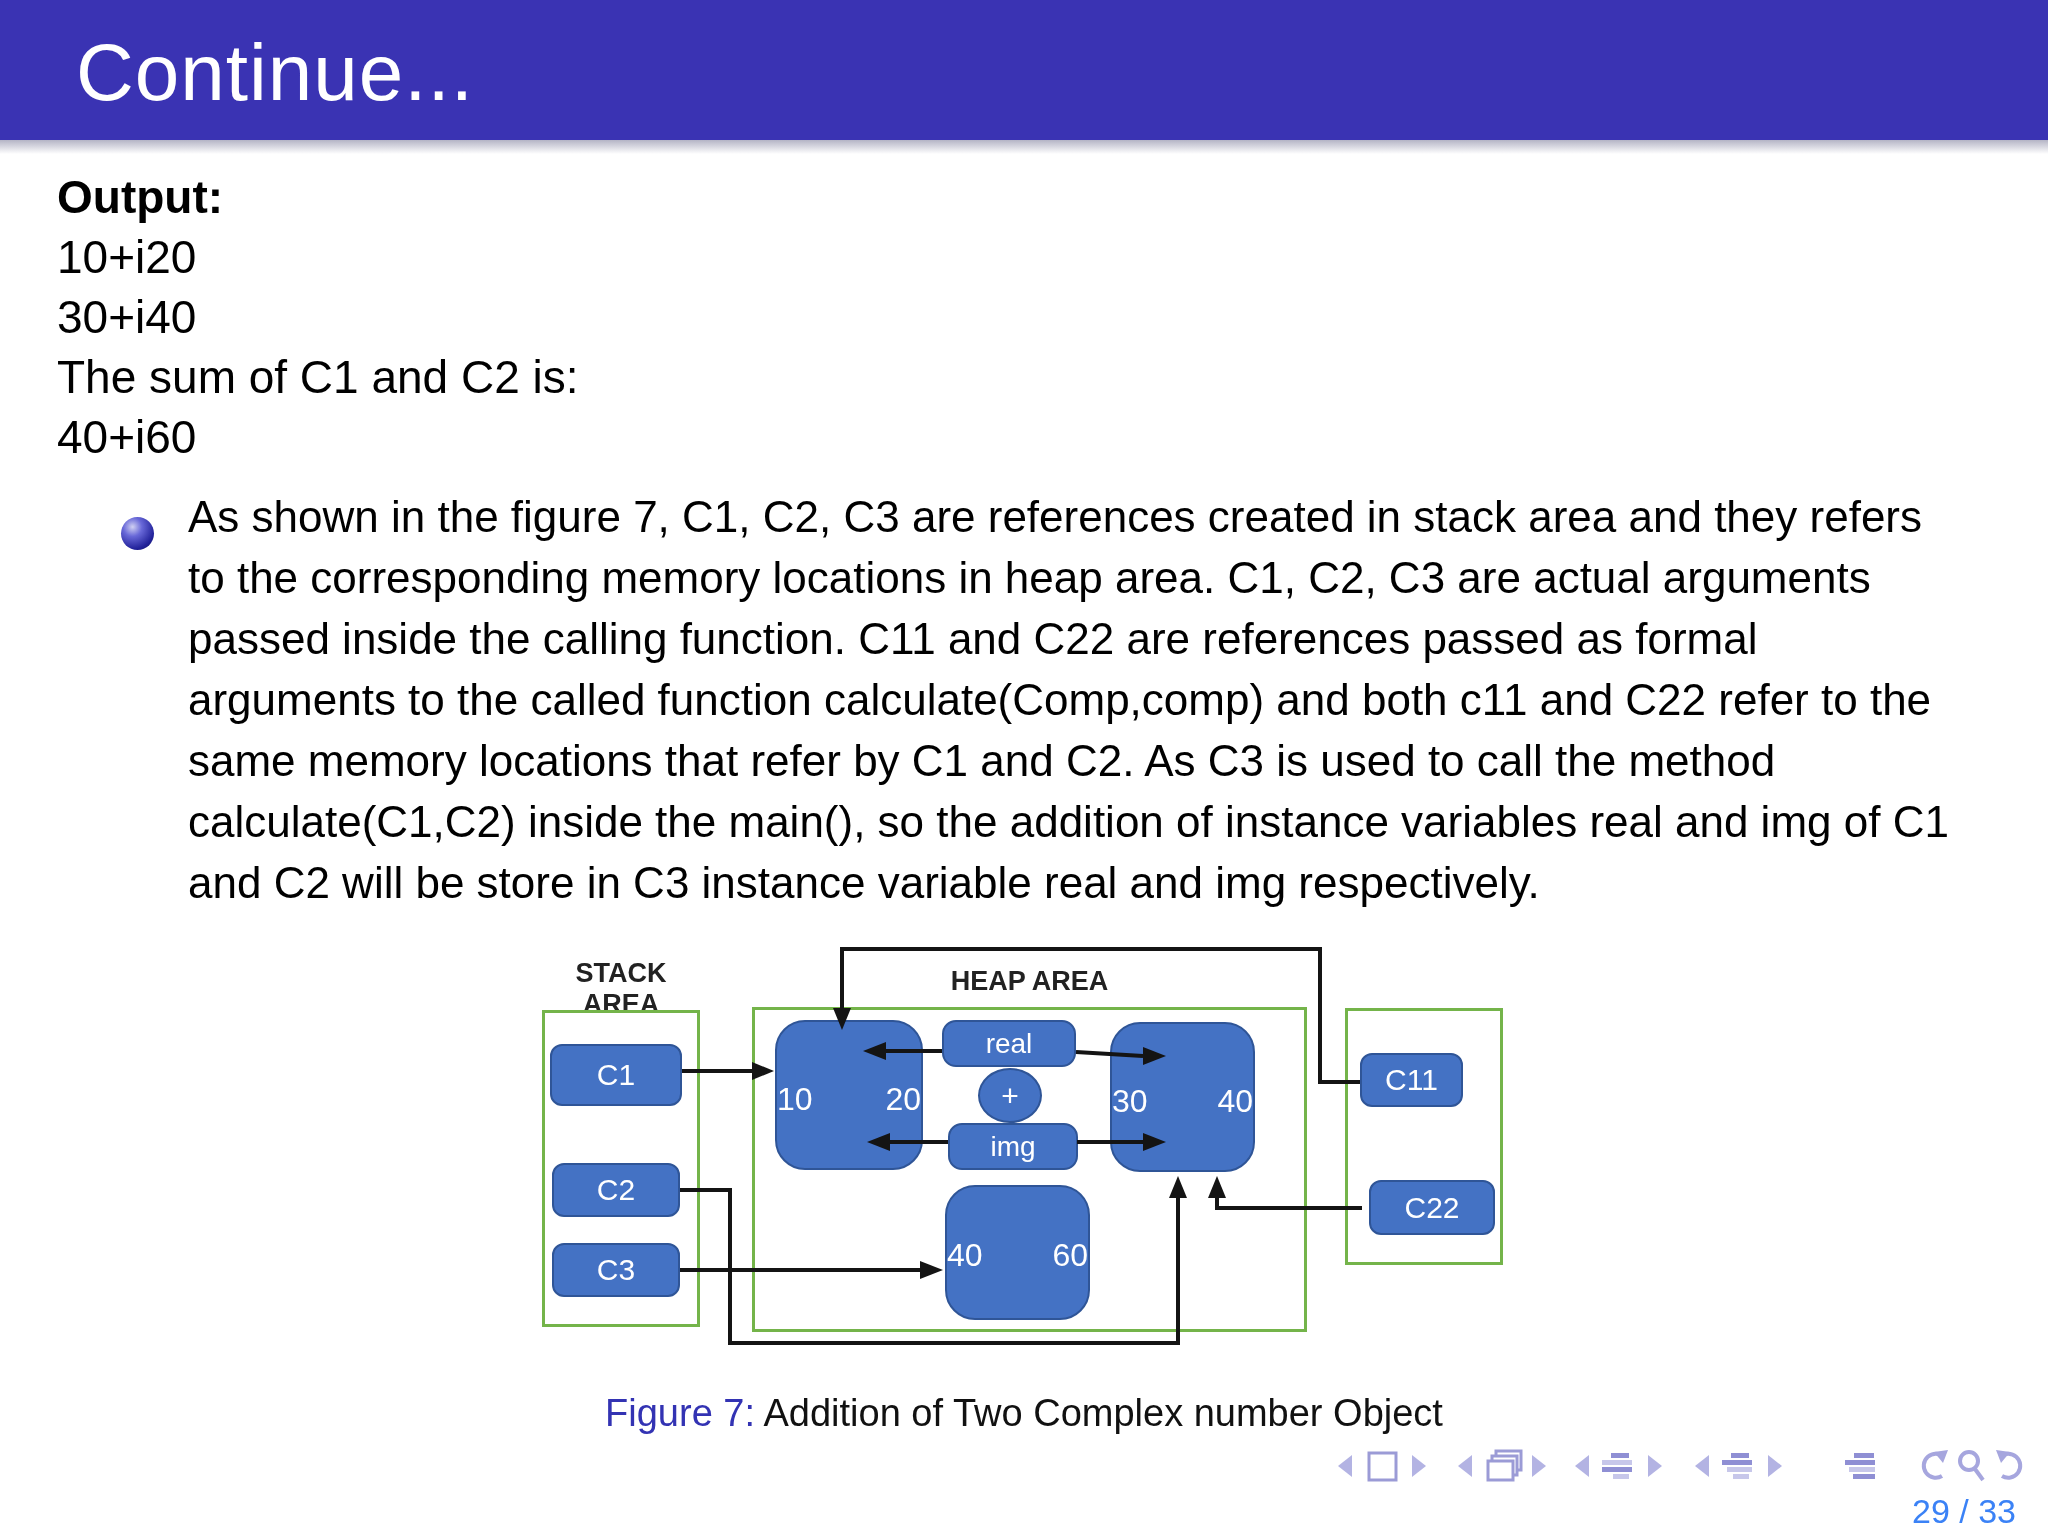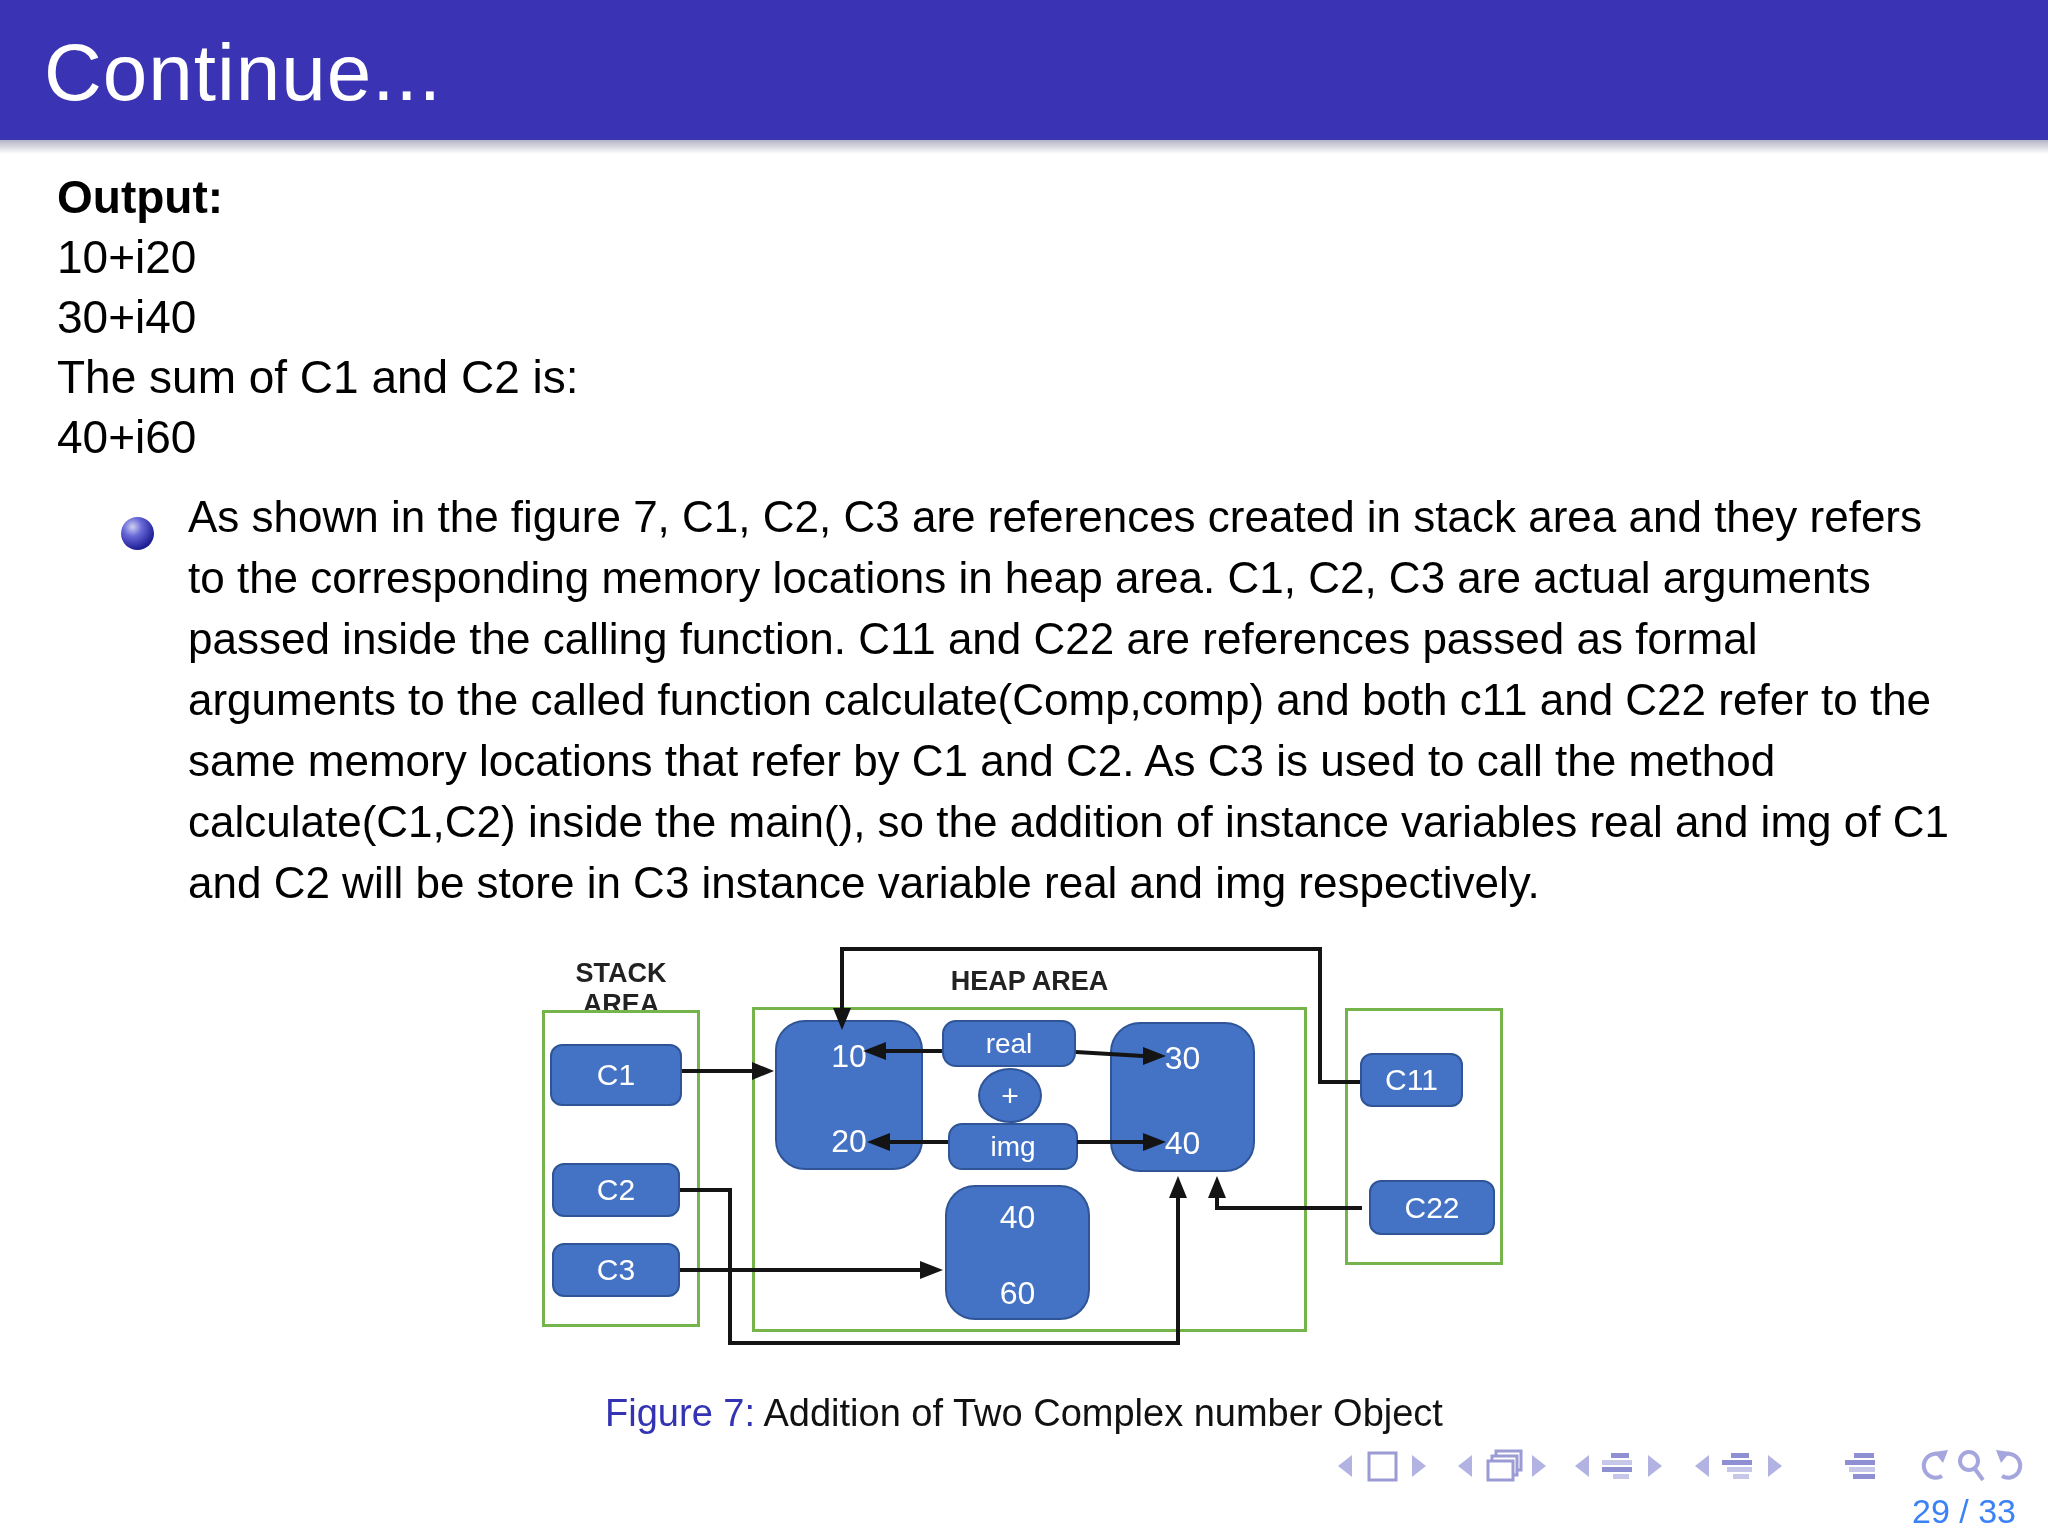--- a/index.html
+++ b/index.html
@@ -5,21 +5,21 @@
   html,body{margin:0;padding:0;}
   body{
     width:2048px;height:1536px;position:relative;overflow:hidden;
     background:#ffffff;font-family:"Liberation Sans", sans-serif;color:#000;
   }
   .abs{position:absolute;}
 
   
   .header-bar{
     left:0;top:0;width:2048px;height:140px;background:#3a33b3;
-    display:flex;align-items:center;padding-left:44px;box-sizing:border-box;
+    display:flex;align-items:center;padding-left:76px;box-sizing:border-box;
   }
   .header-title{color:#ffffff;font-size:80px;font-weight:400;letter-spacing:1px;padding-top:6px;}
   .header-shadow{left:0;top:140px;width:2048px;height:14px;
     background:linear-gradient(to bottom, rgba(40,40,90,.35), rgba(40,40,90,0));}
 
   
   .output-block{left:57px;top:167px;font-size:46px;line-height:60px;}
   .output-heading{font-weight:700;}
 
   
@@ -30,21 +30,21 @@
   .para-block{left:188px;top:486px;font-size:44px;line-height:61px;white-space:nowrap;}
 
   
   .area-label{font-weight:700;font-size:27px;color:#222;text-align:center;}
   .greenrect{border:3px solid #74b44a;box-sizing:border-box;}
   .bluebox{
     background:#4472c4;border:2px solid #2f5597;box-sizing:border-box;
     color:#fff;display:flex;align-items:center;justify-content:center;
   }
   .ref-box{border-radius:12px;font-size:30px;}
-  .obj-box{border-radius:30px;flex-direction:column;justify-content:space-between;
+  .obj-box{border-radius:30px;flex-direction:row;justify-content:space-between;
     padding:16px 0 8px 0;font-size:32px;}
   .field-box{border-radius:14px;font-size:28px;}
   .plus-circle{border-radius:50%;font-size:30px;}
   .caption{left:0;top:1392px;width:2048px;text-align:center;font-size:38px;}
   .caption-prefix{color:#3333b3;}
   .caption-text{color:#111;}
 
   
   .page-num{right:32px;top:1492px;font-size:34px;color:#3b82f6;}
   svg{display:block;}

